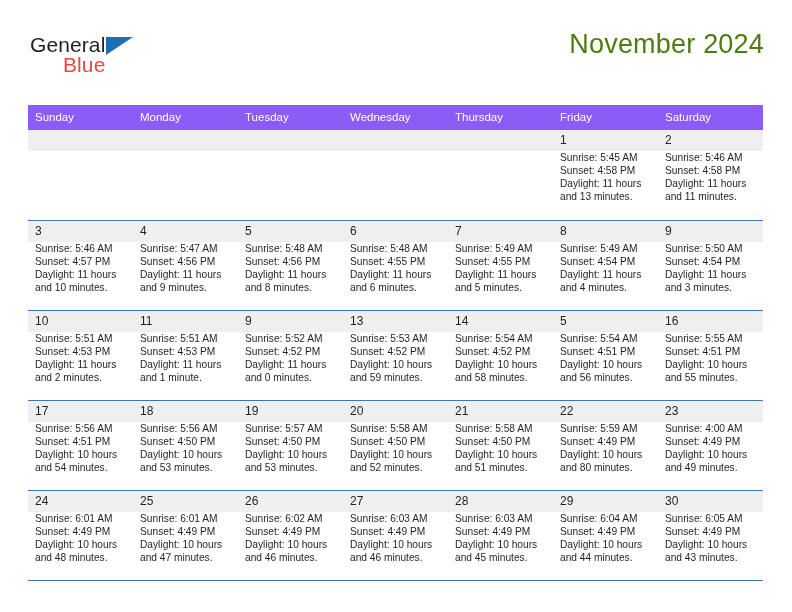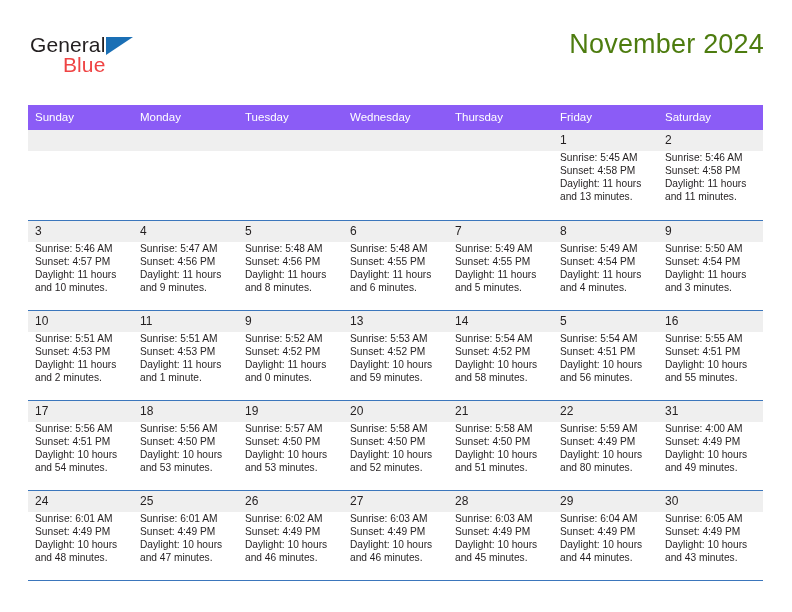--- a/index.html
+++ b/index.html
@@ -474,21 +474,21 @@
               <div class="info">
                 <div>Sunrise: 5:59 AM</div>
                 <div>Sunset: 4:49 PM</div>
                 <div>Daylight: 10 hours</div>
                 <div>and 80 minutes.</div>
               </div>
             </div>
           </td>
         <td>
             <div class="cell">
-              <div class="daynum">31</div>
+              <div class="daynum">23</div>
               <div class="info">
                 <div>Sunrise: 4:00 AM</div>
                 <div>Sunset: 4:49 PM</div>
                 <div>Daylight: 10 hours</div>
                 <div>and 49 minutes.</div>
               </div>
             </div>
           </td>
       </tr>
 

